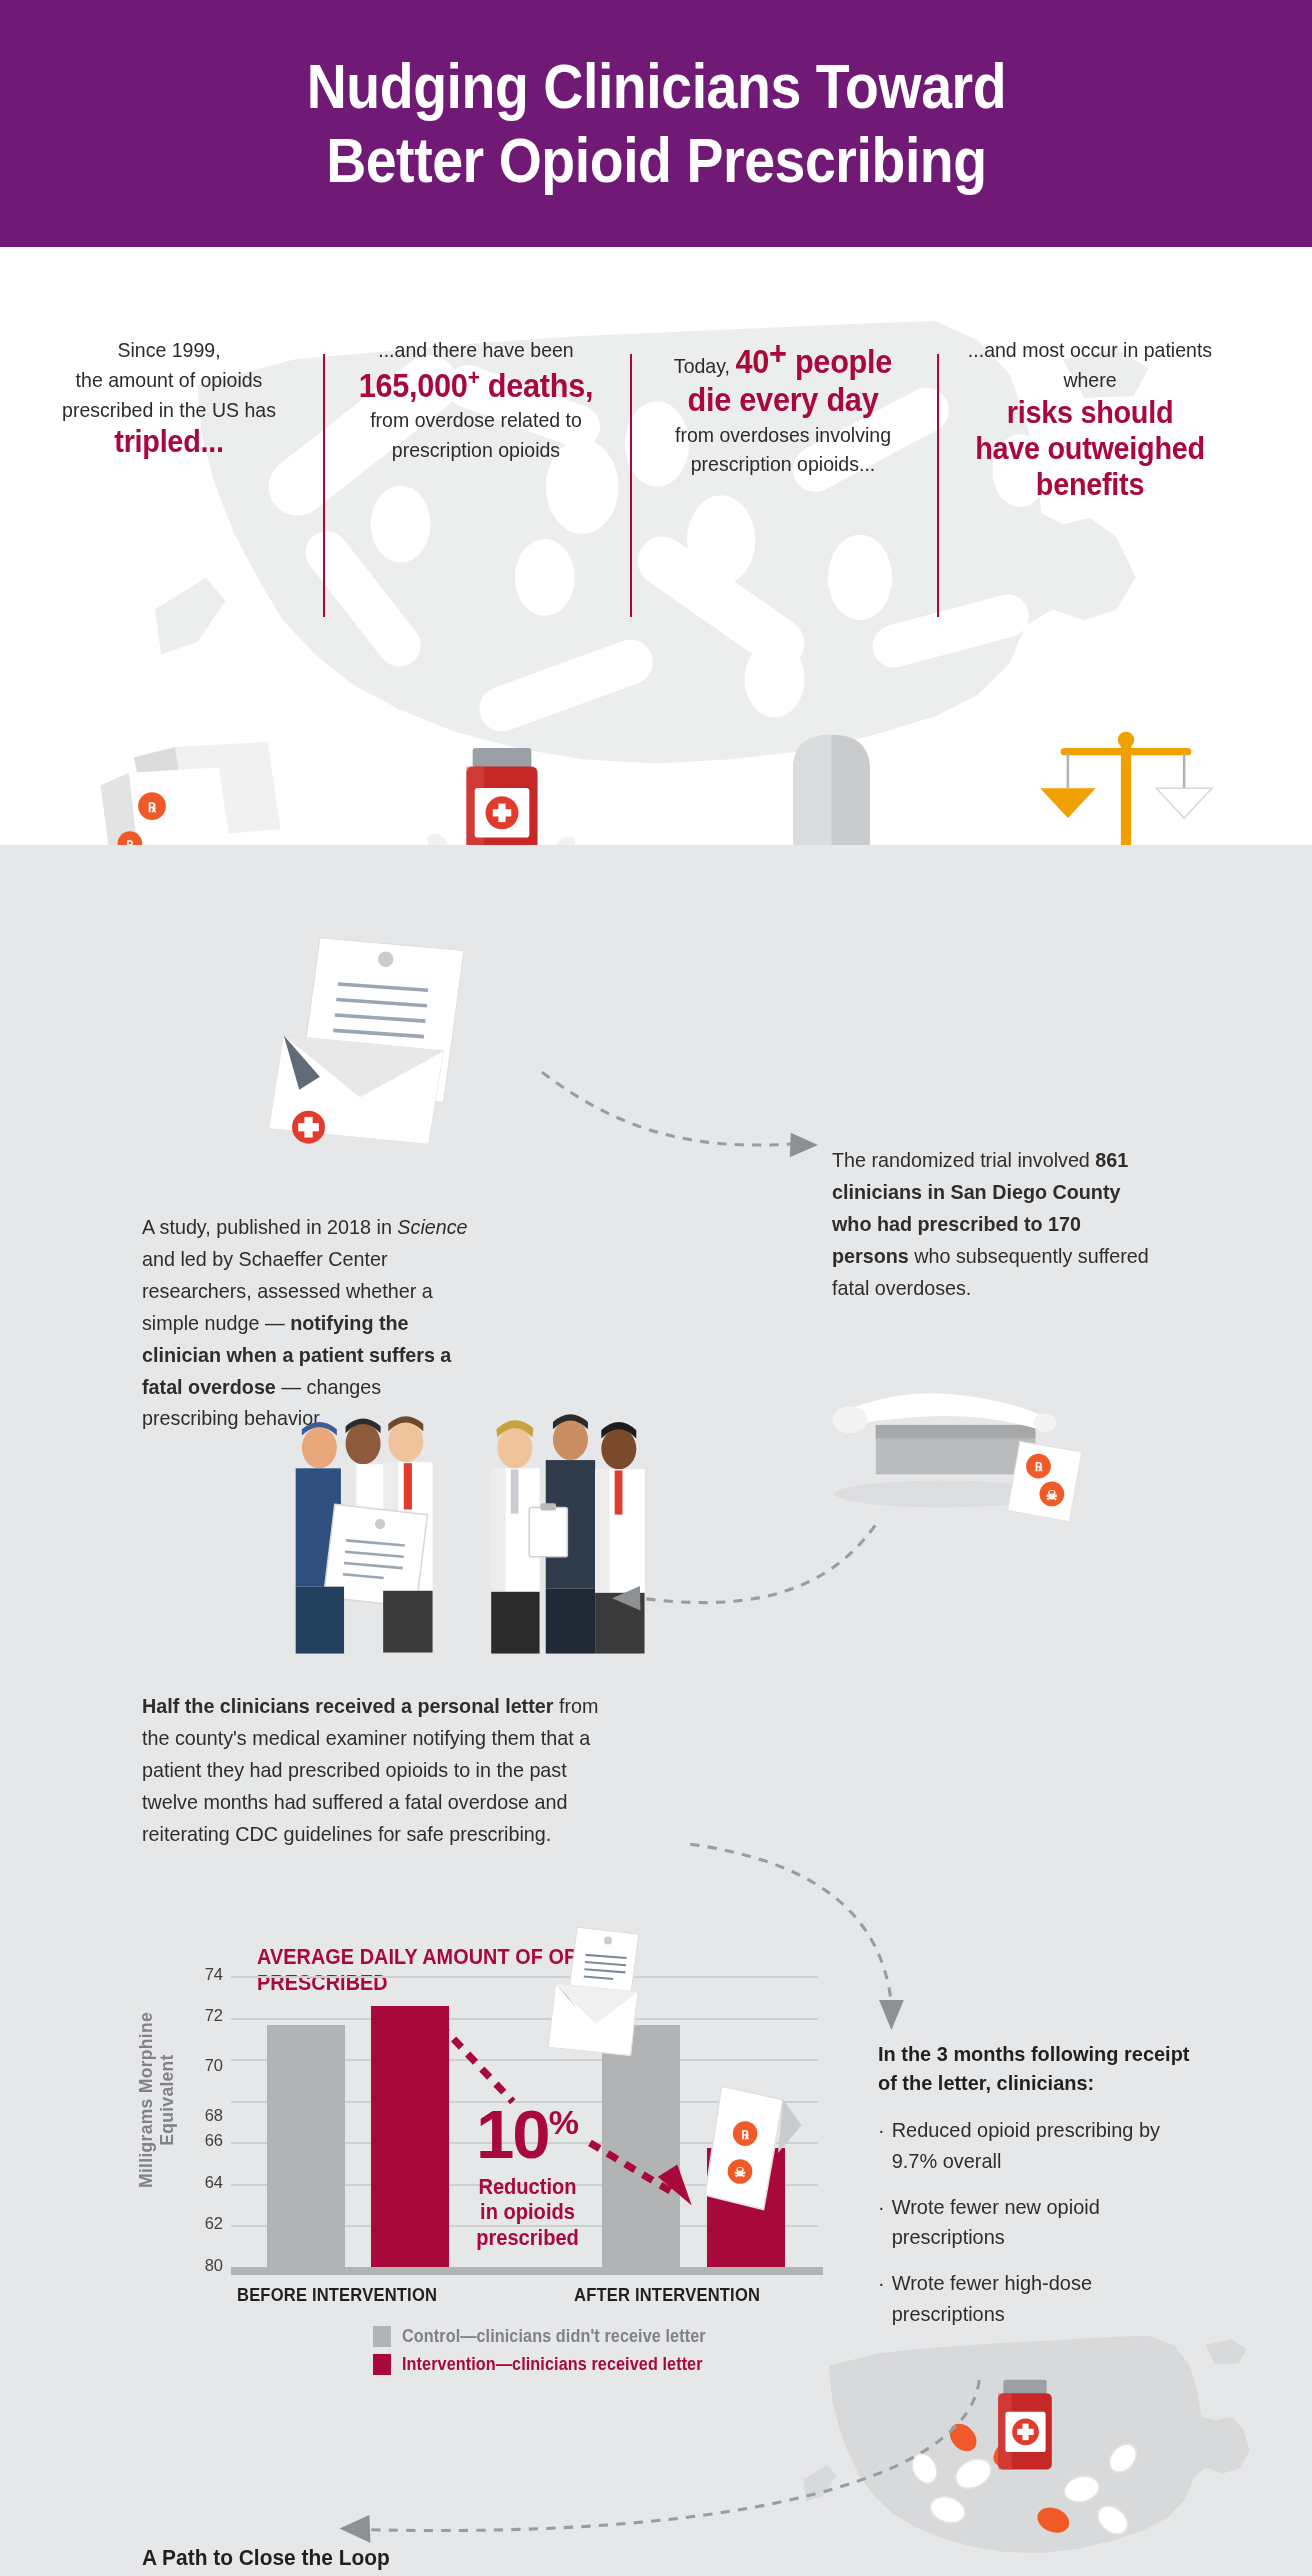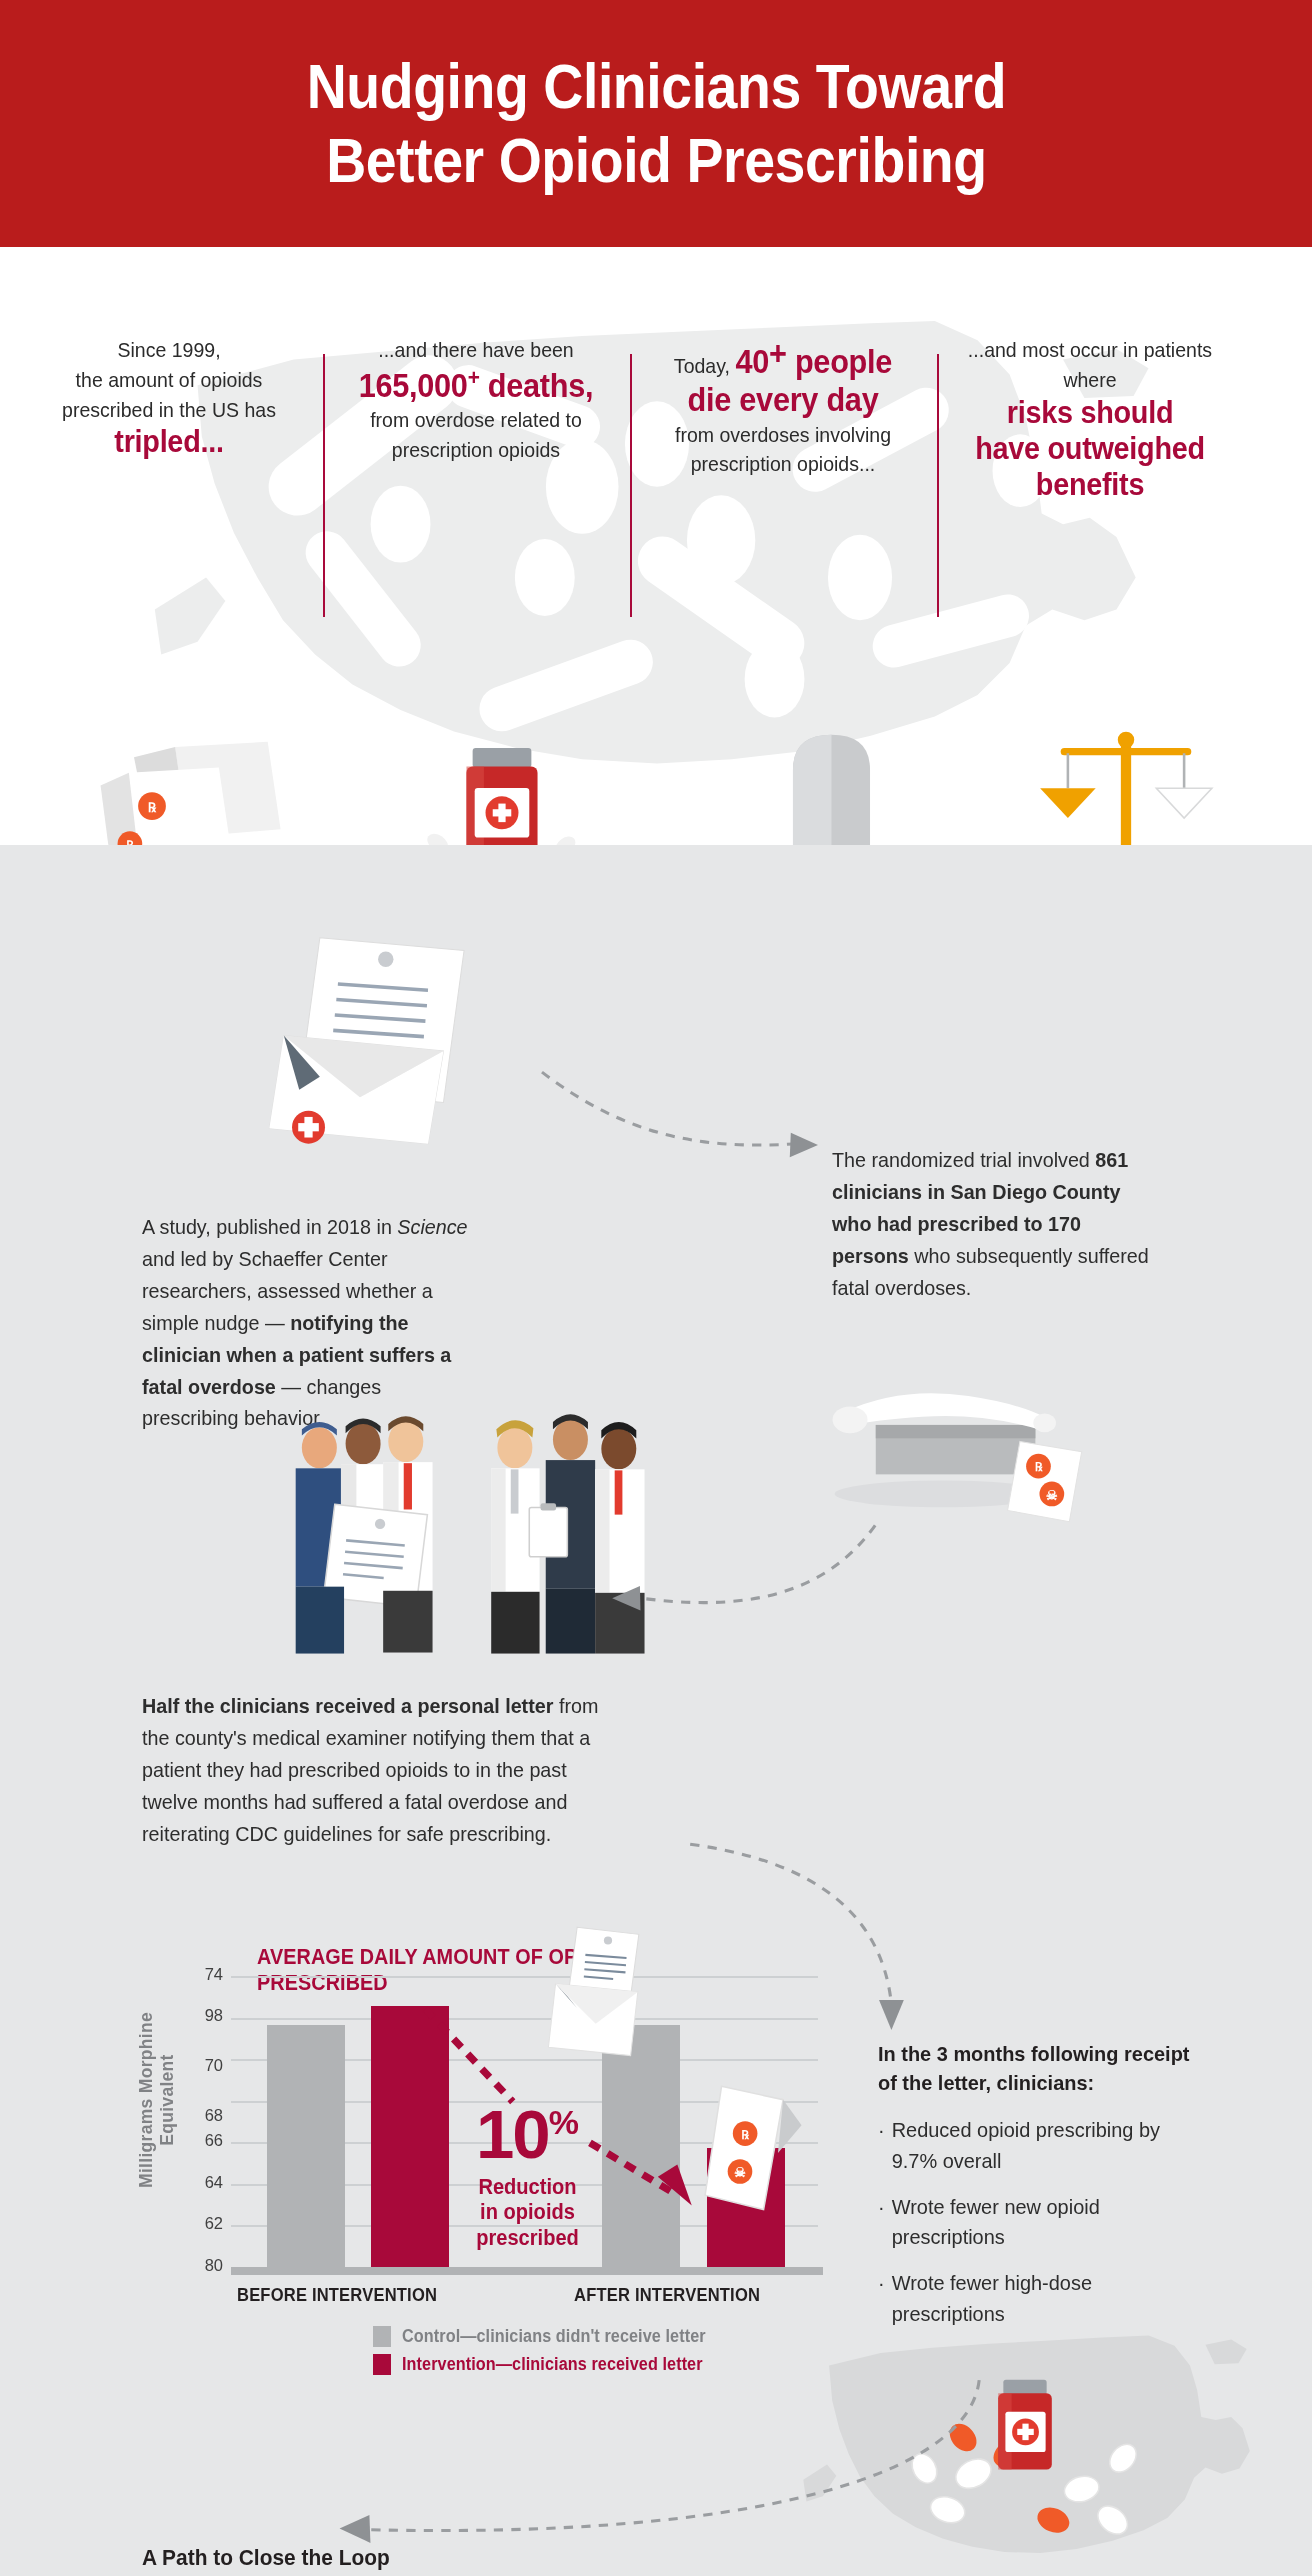--- a/index.html
+++ b/index.html
@@ -6,21 +6,21 @@
   html,body { background:#ffffff; }
   body {
     width:1313px; height:3057px;
     font-family:"Liberation Sans", sans-serif;
     position:relative; overflow:hidden;
   }
 
   
   .header{
     position:absolute; left:0; top:0; width:1313px; height:247px;
-    background:#b91c1c;
+    background:#701a75;
     display:flex; align-items:center; justify-content:center;
     flex-direction:column;
   }
   .header-title{
     color:#ffffff; text-align:center;
     font-family:"Liberation Sans", sans-serif;
     font-weight:bold; font-size:63px; line-height:1.17;
     letter-spacing:-0.5px;
     transform:scaleX(0.88); transform-origin:center;
   }
@@ -472,21 +472,21 @@
 
   <div class="chart-title">AVERAGE DAILY AMOUNT OF OPIOIDS PRESCRIBED</div>
 
   <div class="ylabel">Milligrams Morphine Equivalent</div>
 
   <div class="plot">
 
     <div class="gridline" style="top:0px;"></div>
     <div class="ytick" style="top:-11.3px;">74</div>
     <div class="gridline" style="top:42px;"></div>
-    <div class="ytick" style="top:30px;">98</div>
+    <div class="ytick" style="top:30px;">72</div>
     <div class="gridline" style="top:83px;"></div>
     <div class="ytick" style="top:80px;">70</div>
     <div class="gridline" style="top:125px;"></div>
     <div class="ytick" style="top:130px;">68</div>
     <div class="gridline" style="top:166px;"></div>
     <div class="ytick" style="top:155px;">66</div>
     <div class="gridline" style="top:208px;"></div>
     <div class="ytick" style="top:197px;">64</div>
     <div class="gridline" style="top:249px;"></div>
     <div class="ytick" style="top:238px;">62</div>

